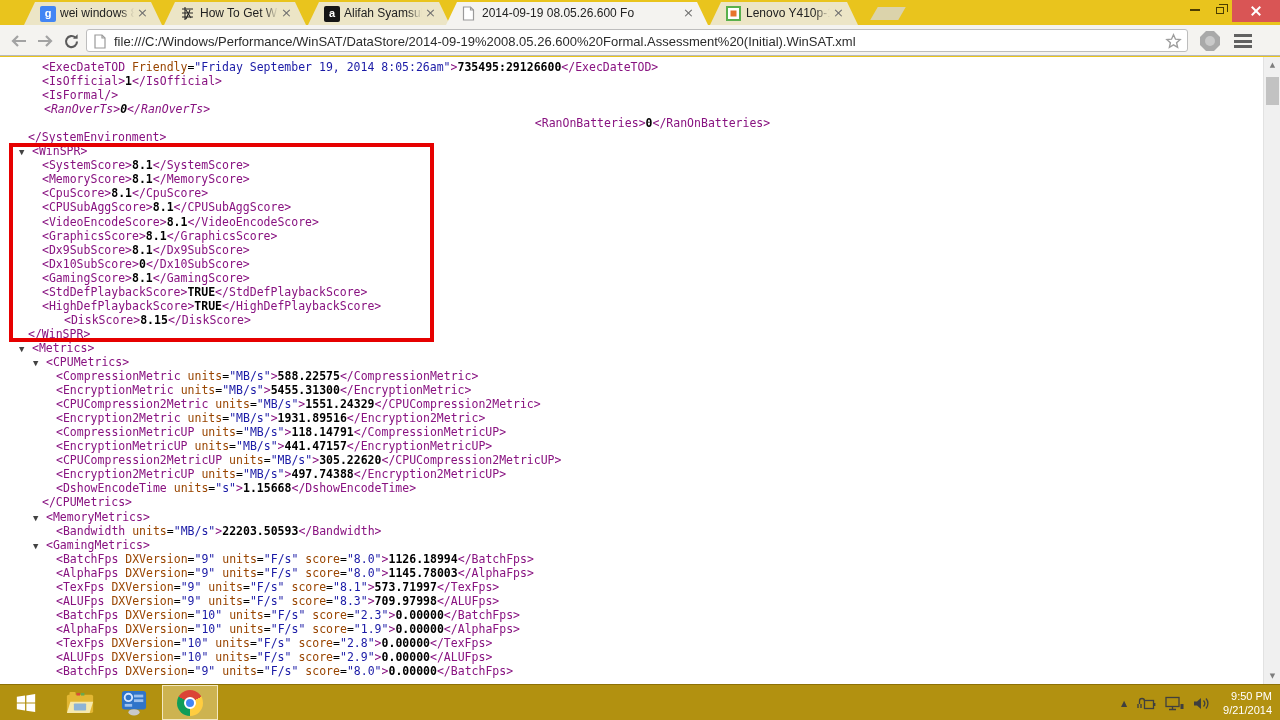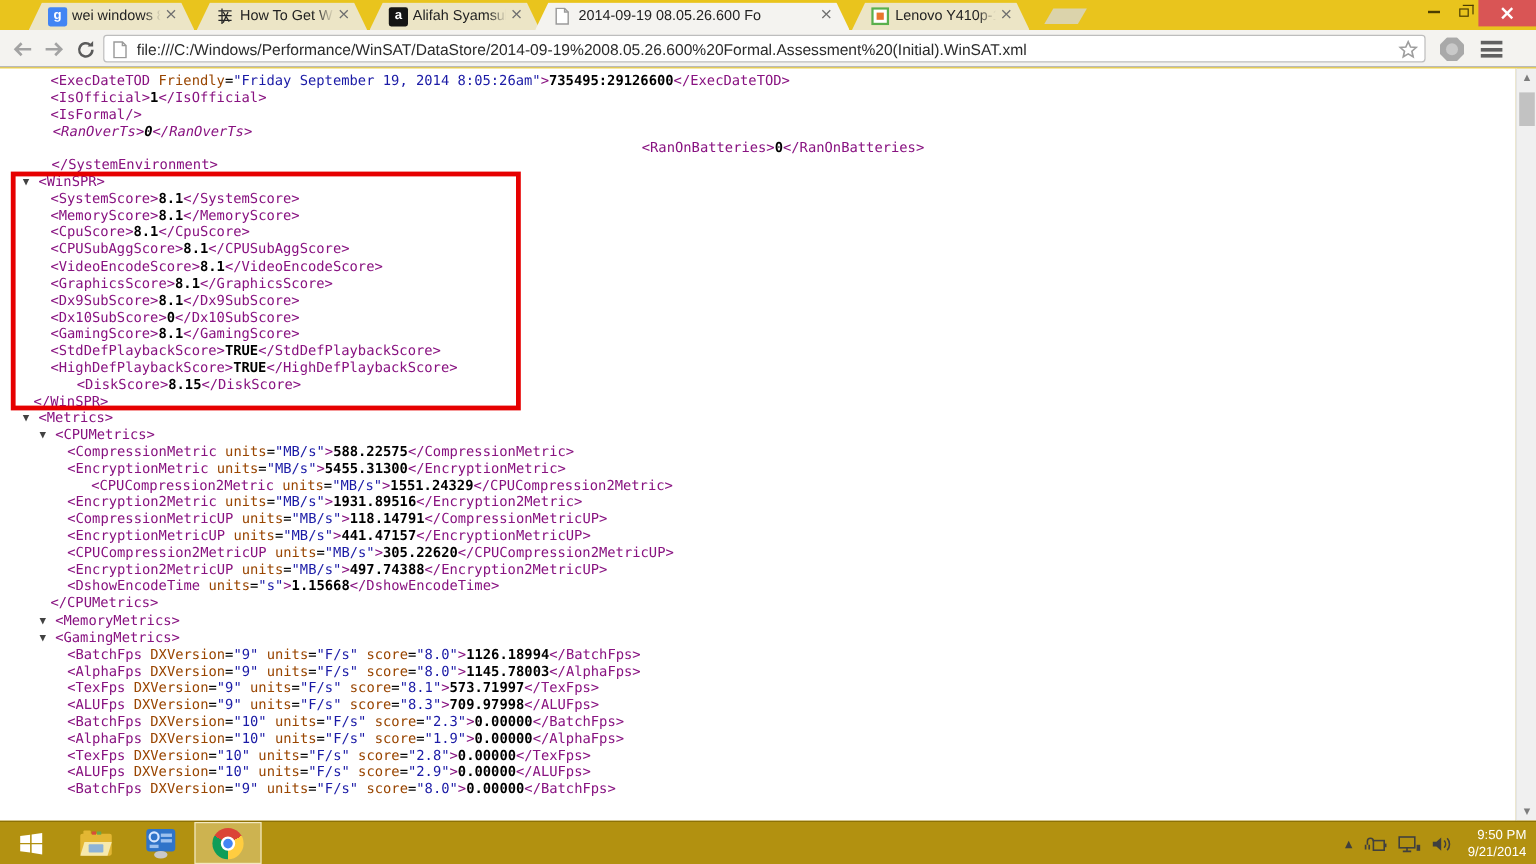--- a/index.html
+++ b/index.html
@@ -182,48 +182,49 @@
         <i></i>
     </div>
   </div>
 
   <div class="content" id="xml-lines">
       <div class="line" style="padding-left: 42px;"><span class="tk-tag">&lt;ExecDateTOD </span><span class="tk-attr">Friendly</span><span class="tk-plain">=</span><span class="tk-val">"Friday September 19, 2014 8:05:26am"</span><span class="tk-tag">&gt;</span><span class="tk-text">735495:29126600</span><span class="tk-tag">&lt;/ExecDateTOD&gt;</span></div>
       <div class="line" style="padding-left: 42px;"><span class="tk-tag">&lt;IsOfficial&gt;</span><span class="tk-text">1</span><span class="tk-tag">&lt;/IsOfficial&gt;</span></div>
       <div class="line" style="padding-left: 42px;"><span class="tk-tag">&lt;IsFormal/&gt;</span></div>
       <div class="line" style="padding-left: 44px; font-style: italic;"><span class="tk-tag">&lt;RanOverTs&gt;</span><span class="tk-text">0</span><span class="tk-tag">&lt;/RanOverTs&gt;</span></div>
       <div class="line" style="padding-left: 42px; text-align: center;"><span class="tk-tag">&lt;RanOnBatteries&gt;</span><span class="tk-text">0</span><span class="tk-tag">&lt;/RanOnBatteries&gt;</span></div>
-      <div class="line" style="padding-left: 43px;"><span class="tk-tag">&lt;/SystemEnvironment&gt;</span></div>
+      <div class="line" style="padding-left: 28px;"><span class="tk-tag">&lt;/SystemEnvironment&gt;</span></div>
       <div class="line" style="padding-left: 32px;"><span class="arr" style="left: 19px;">▼</span><span class="tk-tag">&lt;WinSPR&gt;</span></div>
       <div class="line" style="padding-left: 42px;"><span class="tk-tag">&lt;SystemScore&gt;</span><span class="tk-text">8.1</span><span class="tk-tag">&lt;/SystemScore&gt;</span></div>
       <div class="line" style="padding-left: 42px;"><span class="tk-tag">&lt;MemoryScore&gt;</span><span class="tk-text">8.1</span><span class="tk-tag">&lt;/MemoryScore&gt;</span></div>
       <div class="line" style="padding-left: 42px;"><span class="tk-tag">&lt;CpuScore&gt;</span><span class="tk-text">8.1</span><span class="tk-tag">&lt;/CpuScore&gt;</span></div>
       <div class="line" style="padding-left: 42px;"><span class="tk-tag">&lt;CPUSubAggScore&gt;</span><span class="tk-text">8.1</span><span class="tk-tag">&lt;/CPUSubAggScore&gt;</span></div>
       <div class="line" style="padding-left: 42px;"><span class="tk-tag">&lt;VideoEncodeScore&gt;</span><span class="tk-text">8.1</span><span class="tk-tag">&lt;/VideoEncodeScore&gt;</span></div>
       <div class="line" style="padding-left: 42px;"><span class="tk-tag">&lt;GraphicsScore&gt;</span><span class="tk-text">8.1</span><span class="tk-tag">&lt;/GraphicsScore&gt;</span></div>
       <div class="line" style="padding-left: 42px;"><span class="tk-tag">&lt;Dx9SubScore&gt;</span><span class="tk-text">8.1</span><span class="tk-tag">&lt;/Dx9SubScore&gt;</span></div>
       <div class="line" style="padding-left: 42px;"><span class="tk-tag">&lt;Dx10SubScore&gt;</span><span class="tk-text">0</span><span class="tk-tag">&lt;/Dx10SubScore&gt;</span></div>
       <div class="line" style="padding-left: 42px;"><span class="tk-tag">&lt;GamingScore&gt;</span><span class="tk-text">8.1</span><span class="tk-tag">&lt;/GamingScore&gt;</span></div>
       <div class="line" style="padding-left: 42px;"><span class="tk-tag">&lt;StdDefPlaybackScore&gt;</span><span class="tk-text">TRUE</span><span class="tk-tag">&lt;/StdDefPlaybackScore&gt;</span></div>
       <div class="line" style="padding-left: 42px;"><span class="tk-tag">&lt;HighDefPlaybackScore&gt;</span><span class="tk-text">TRUE</span><span class="tk-tag">&lt;/HighDefPlaybackScore&gt;</span></div>
       <div class="line" style="padding-left: 64px;"><span class="tk-tag">&lt;DiskScore&gt;</span><span class="tk-text">8.15</span><span class="tk-tag">&lt;/DiskScore&gt;</span></div>
       <div class="line" style="padding-left: 28px;"><span class="tk-tag">&lt;/WinSPR&gt;</span></div>
       <div class="line" style="padding-left: 32px;"><span class="arr" style="left: 19px;">▼</span><span class="tk-tag">&lt;Metrics&gt;</span></div>
       <div class="line" style="padding-left: 46px;"><span class="arr" style="left: 33px;">▼</span><span class="tk-tag">&lt;CPUMetrics&gt;</span></div>
       <div class="line" style="padding-left: 56px;"><span class="tk-tag">&lt;CompressionMetric </span><span class="tk-attr">units</span><span class="tk-plain">=</span><span class="tk-val">"MB/s"</span><span class="tk-tag">&gt;</span><span class="tk-text">588.22575</span><span class="tk-tag">&lt;/CompressionMetric&gt;</span></div>
       <div class="line" style="padding-left: 56px;"><span class="tk-tag">&lt;EncryptionMetric </span><span class="tk-attr">units</span><span class="tk-plain">=</span><span class="tk-val">"MB/s"</span><span class="tk-tag">&gt;</span><span class="tk-text">5455.31300</span><span class="tk-tag">&lt;/EncryptionMetric&gt;</span></div>
-      <div class="line" style="padding-left: 76px;"><span class="tk-tag">&lt;CPUCompression2Metric </span><span class="tk-attr">units</span><span class="tk-plain">=</span><span class="tk-val">"MB/s"</span><span class="tk-tag">&gt;</span><span class="tk-text">1551.24329</span><span class="tk-tag">&lt;/CPUCompression2Metric&gt;</span></div>
+      <div class="line" style="padding-left: 56px;"><span class="tk-tag">&lt;CPUCompression2Metric </span><span class="tk-attr">units</span><span class="tk-plain">=</span><span class="tk-val">"MB/s"</span><span class="tk-tag">&gt;</span><span class="tk-text">1551.24329</span><span class="tk-tag">&lt;/CPUCompression2Metric&gt;</span></div>
       <div class="line" style="padding-left: 56px;"><span class="tk-tag">&lt;Encryption2Metric </span><span class="tk-attr">units</span><span class="tk-plain">=</span><span class="tk-val">"MB/s"</span><span class="tk-tag">&gt;</span><span class="tk-text">1931.89516</span><span class="tk-tag">&lt;/Encryption2Metric&gt;</span></div>
       <div class="line" style="padding-left: 56px;"><span class="tk-tag">&lt;CompressionMetricUP </span><span class="tk-attr">units</span><span class="tk-plain">=</span><span class="tk-val">"MB/s"</span><span class="tk-tag">&gt;</span><span class="tk-text">118.14791</span><span class="tk-tag">&lt;/CompressionMetricUP&gt;</span></div>
       <div class="line" style="padding-left: 56px;"><span class="tk-tag">&lt;EncryptionMetricUP </span><span class="tk-attr">units</span><span class="tk-plain">=</span><span class="tk-val">"MB/s"</span><span class="tk-tag">&gt;</span><span class="tk-text">441.47157</span><span class="tk-tag">&lt;/EncryptionMetricUP&gt;</span></div>
       <div class="line" style="padding-left: 56px;"><span class="tk-tag">&lt;CPUCompression2MetricUP </span><span class="tk-attr">units</span><span class="tk-plain">=</span><span class="tk-val">"MB/s"</span><span class="tk-tag">&gt;</span><span class="tk-text">305.22620</span><span class="tk-tag">&lt;/CPUCompression2MetricUP&gt;</span></div>
       <div class="line" style="padding-left: 56px;"><span class="tk-tag">&lt;Encryption2MetricUP </span><span class="tk-attr">units</span><span class="tk-plain">=</span><span class="tk-val">"MB/s"</span><span class="tk-tag">&gt;</span><span class="tk-text">497.74388</span><span class="tk-tag">&lt;/Encryption2MetricUP&gt;</span></div>
       <div class="line" style="padding-left: 56px;"><span class="tk-tag">&lt;DshowEncodeTime </span><span class="tk-attr">units</span><span class="tk-plain">=</span><span class="tk-val">"s"</span><span class="tk-tag">&gt;</span><span class="tk-text">1.15668</span><span class="tk-tag">&lt;/DshowEncodeTime&gt;</span></div>
       <div class="line" style="padding-left: 42px;"><span class="tk-tag">&lt;/CPUMetrics&gt;</span></div>
       <div class="line" style="padding-left: 46px;"><span class="arr" style="left: 33px;">▼</span><span class="tk-tag">&lt;MemoryMetrics&gt;</span></div>
+      <div class="line" style="padding-left: 56px;"><span class="tk-tag">&lt;Bandwidth </span><span class="tk-attr">units</span><span class="tk-plain">=</span><span class="tk-val">"MB/s"</span><span class="tk-tag">&gt;</span><span class="tk-text">22203.50593</span><span class="tk-tag">&lt;/Bandwidth&gt;</span></div>
       <div class="line" style="padding-left: 46px;"><span class="arr" style="left: 33px;">▼</span><span class="tk-tag">&lt;GamingMetrics&gt;</span></div>
       <div class="line" style="padding-left: 56px;"><span class="tk-tag">&lt;BatchFps </span><span class="tk-attr">DXVersion</span><span class="tk-plain">=</span><span class="tk-val">"9"</span><span class="tk-plain"> </span><span class="tk-attr">units</span><span class="tk-plain">=</span><span class="tk-val">"F/s"</span><span class="tk-plain"> </span><span class="tk-attr">score</span><span class="tk-plain">=</span><span class="tk-val">"8.0"</span><span class="tk-tag">&gt;</span><span class="tk-text">1126.18994</span><span class="tk-tag">&lt;/BatchFps&gt;</span></div>
       <div class="line" style="padding-left: 56px;"><span class="tk-tag">&lt;AlphaFps </span><span class="tk-attr">DXVersion</span><span class="tk-plain">=</span><span class="tk-val">"9"</span><span class="tk-plain"> </span><span class="tk-attr">units</span><span class="tk-plain">=</span><span class="tk-val">"F/s"</span><span class="tk-plain"> </span><span class="tk-attr">score</span><span class="tk-plain">=</span><span class="tk-val">"8.0"</span><span class="tk-tag">&gt;</span><span class="tk-text">1145.78003</span><span class="tk-tag">&lt;/AlphaFps&gt;</span></div>
       <div class="line" style="padding-left: 56px;"><span class="tk-tag">&lt;TexFps </span><span class="tk-attr">DXVersion</span><span class="tk-plain">=</span><span class="tk-val">"9"</span><span class="tk-plain"> </span><span class="tk-attr">units</span><span class="tk-plain">=</span><span class="tk-val">"F/s"</span><span class="tk-plain"> </span><span class="tk-attr">score</span><span class="tk-plain">=</span><span class="tk-val">"8.1"</span><span class="tk-tag">&gt;</span><span class="tk-text">573.71997</span><span class="tk-tag">&lt;/TexFps&gt;</span></div>
       <div class="line" style="padding-left: 56px;"><span class="tk-tag">&lt;ALUFps </span><span class="tk-attr">DXVersion</span><span class="tk-plain">=</span><span class="tk-val">"9"</span><span class="tk-plain"> </span><span class="tk-attr">units</span><span class="tk-plain">=</span><span class="tk-val">"F/s"</span><span class="tk-plain"> </span><span class="tk-attr">score</span><span class="tk-plain">=</span><span class="tk-val">"8.3"</span><span class="tk-tag">&gt;</span><span class="tk-text">709.97998</span><span class="tk-tag">&lt;/ALUFps&gt;</span></div>
       <div class="line" style="padding-left: 56px;"><span class="tk-tag">&lt;BatchFps </span><span class="tk-attr">DXVersion</span><span class="tk-plain">=</span><span class="tk-val">"10"</span><span class="tk-plain"> </span><span class="tk-attr">units</span><span class="tk-plain">=</span><span class="tk-val">"F/s"</span><span class="tk-plain"> </span><span class="tk-attr">score</span><span class="tk-plain">=</span><span class="tk-val">"2.3"</span><span class="tk-tag">&gt;</span><span class="tk-text">0.00000</span><span class="tk-tag">&lt;/BatchFps&gt;</span></div>
       <div class="line" style="padding-left: 56px;"><span class="tk-tag">&lt;AlphaFps </span><span class="tk-attr">DXVersion</span><span class="tk-plain">=</span><span class="tk-val">"10"</span><span class="tk-plain"> </span><span class="tk-attr">units</span><span class="tk-plain">=</span><span class="tk-val">"F/s"</span><span class="tk-plain"> </span><span class="tk-attr">score</span><span class="tk-plain">=</span><span class="tk-val">"1.9"</span><span class="tk-tag">&gt;</span><span class="tk-text">0.00000</span><span class="tk-tag">&lt;/AlphaFps&gt;</span></div>
       <div class="line" style="padding-left: 56px;"><span class="tk-tag">&lt;TexFps </span><span class="tk-attr">DXVersion</span><span class="tk-plain">=</span><span class="tk-val">"10"</span><span class="tk-plain"> </span><span class="tk-attr">units</span><span class="tk-plain">=</span><span class="tk-val">"F/s"</span><span class="tk-plain"> </span><span class="tk-attr">score</span><span class="tk-plain">=</span><span class="tk-val">"2.8"</span><span class="tk-tag">&gt;</span><span class="tk-text">0.00000</span><span class="tk-tag">&lt;/TexFps&gt;</span></div>
       <div class="line" style="padding-left: 56px;"><span class="tk-tag">&lt;ALUFps </span><span class="tk-attr">DXVersion</span><span class="tk-plain">=</span><span class="tk-val">"10"</span><span class="tk-plain"> </span><span class="tk-attr">units</span><span class="tk-plain">=</span><span class="tk-val">"F/s"</span><span class="tk-plain"> </span><span class="tk-attr">score</span><span class="tk-plain">=</span><span class="tk-val">"2.9"</span><span class="tk-tag">&gt;</span><span class="tk-text">0.00000</span><span class="tk-tag">&lt;/ALUFps&gt;</span></div>
       <div class="line" style="padding-left: 56px;"><span class="tk-tag">&lt;BatchFps </span><span class="tk-attr">DXVersion</span><span class="tk-plain">=</span><span class="tk-val">"9"</span><span class="tk-plain"> </span><span class="tk-attr">units</span><span class="tk-plain">=</span><span class="tk-val">"F/s"</span><span class="tk-plain"> </span><span class="tk-attr">score</span><span class="tk-plain">=</span><span class="tk-val">"8.0"</span><span class="tk-tag">&gt;</span><span class="tk-text">0.00000</span><span class="tk-tag">&lt;/BatchFps&gt;</span></div>

